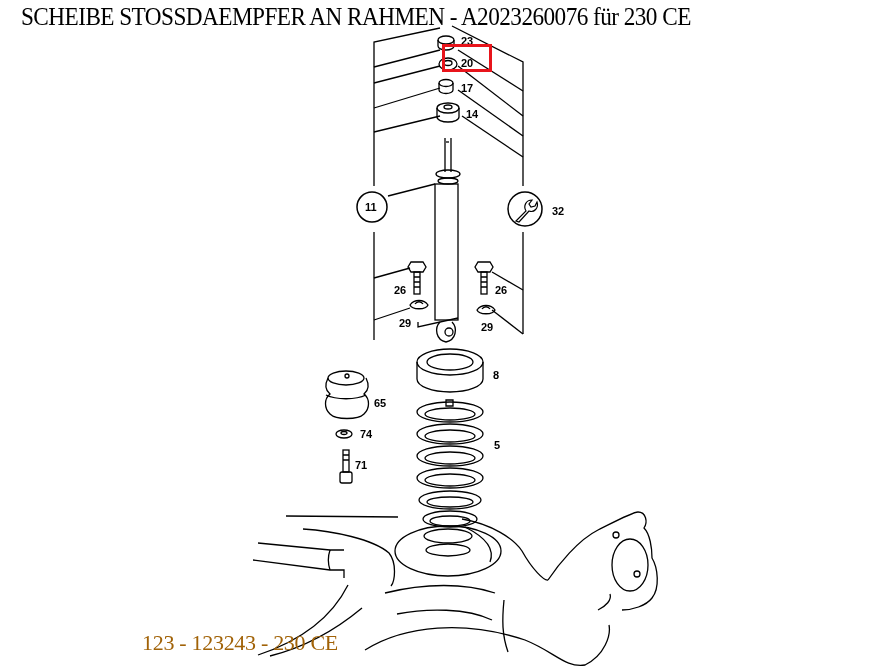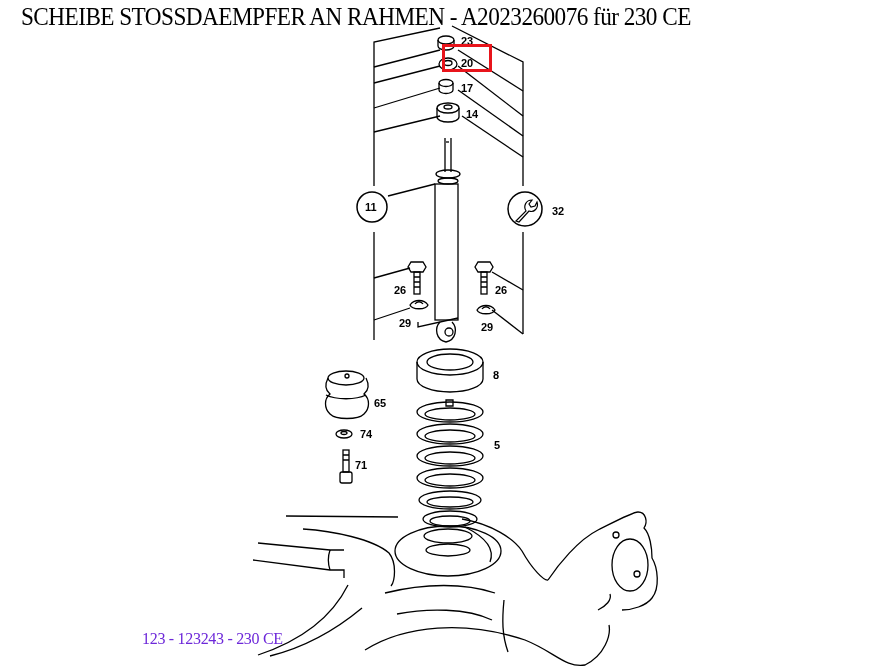--- a/index.html
+++ b/index.html
@@ -5,21 +5,21 @@
     html, body { margin: 0; padding: 0; background: #ffffff; }
     body { width: 884px; height: 668px; position: relative; overflow: hidden; font-family: "Liberation Serif", serif; }
     .title {
       position: absolute; left: 21px; top: 3px;
       font-family: "Liberation Serif", serif; font-size: 25px; color: #000;
       white-space: nowrap; letter-spacing: -0.6px; transform: scaleX(0.93); transform-origin: left top;
       z-index: 2;
     }
     .footer {
       position: absolute; left: 142px; top: 630px;
-      font-family: "Liberation Serif", serif; font-size: 16px; color: #6d28d9;
+      font-family: "Liberation Serif", serif; font-size: 22px; color: #a16207;
       white-space: nowrap; letter-spacing: -0.3px; z-index: 2;
     }
     svg.diagram { position: absolute; left: 0; top: 0; z-index: 1; }
     .lbl { font-family: "Liberation Sans", sans-serif; font-weight: bold; font-size: 11px; fill: #000; }
     .highlight {
       position: absolute; left: 442px; top: 44px; width: 50px; height: 28px;
       border: 3px solid #e8141b; box-sizing: border-box; z-index: 3;
     }
   </style>
 </head>

